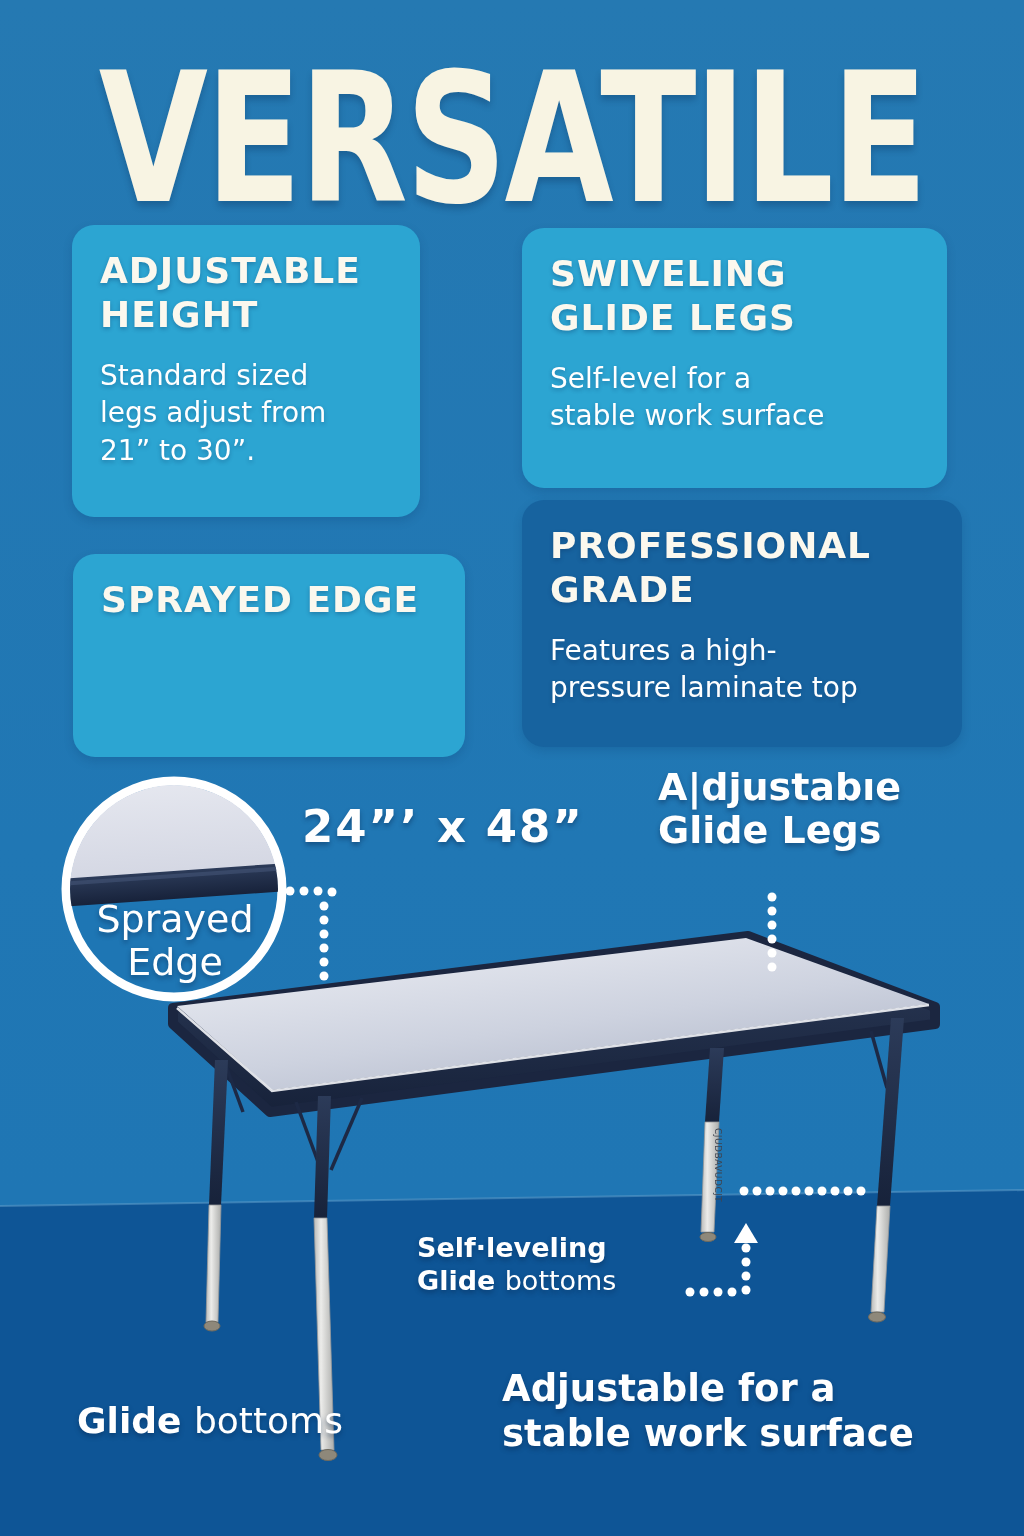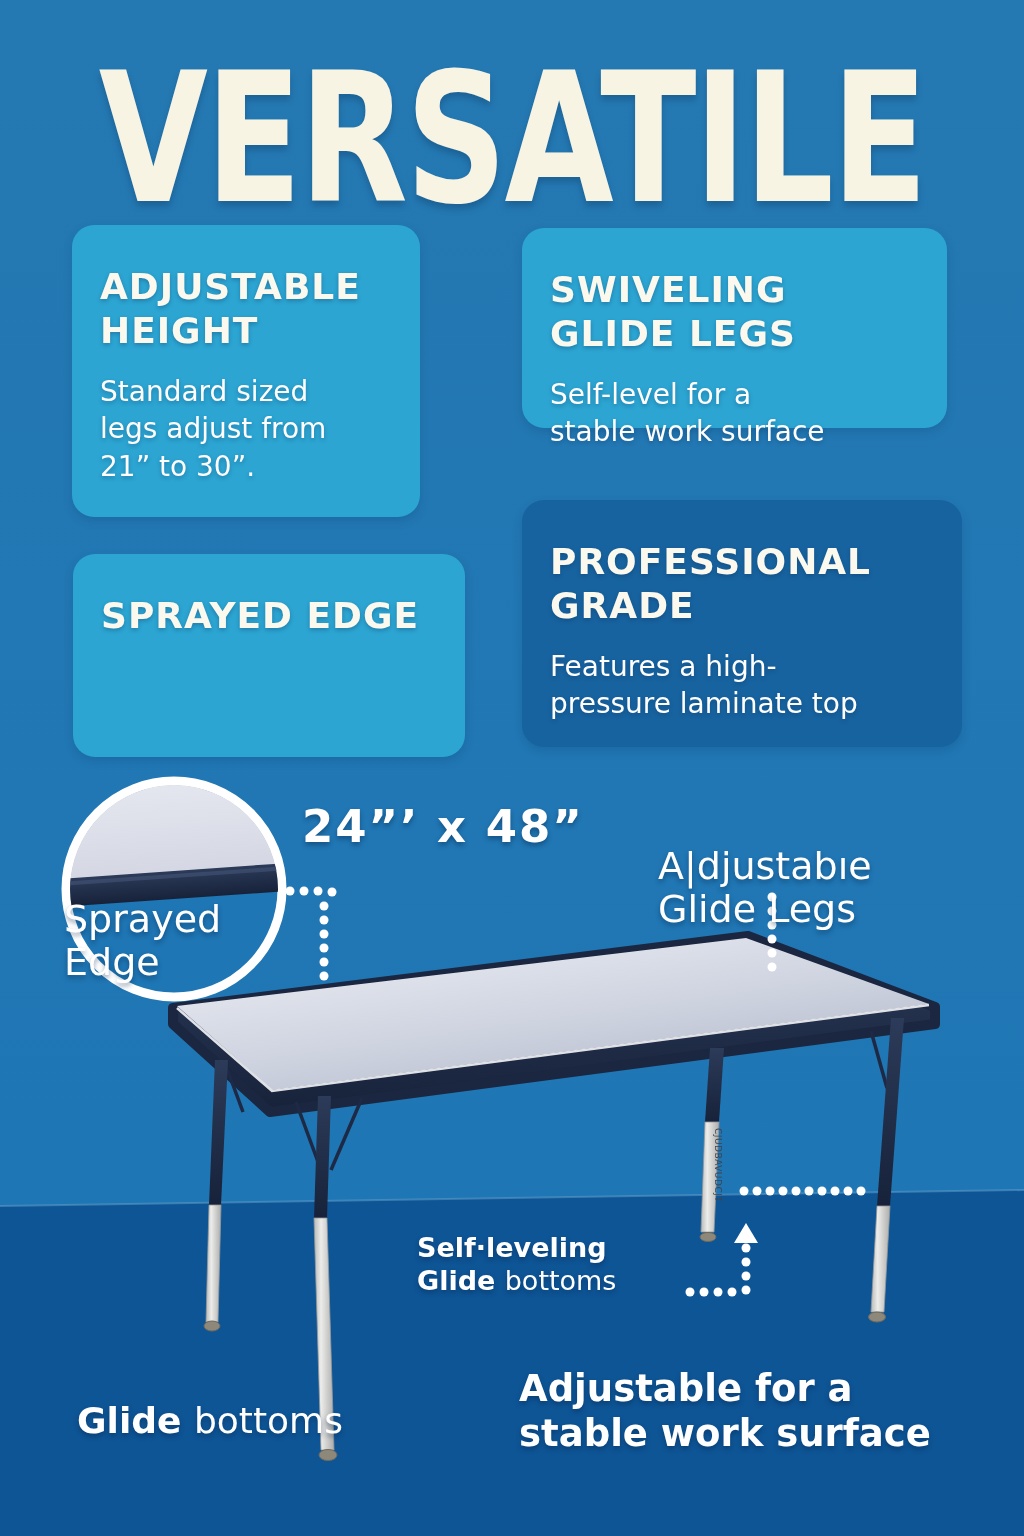--- a/index.html
+++ b/index.html
@@ -13,63 +13,63 @@
 
   .title {
     position:absolute; top:34px; left:0; right:0; text-align:center;
     font-size:168px; font-weight:bold; color:var(--title,#F8F4E3);
     letter-spacing:-3px; white-space:nowrap;
     transform:scaleX(.84) scaleY(1.07); transform-origin:center top;
     text-shadow:0 5px 7px rgba(8,40,80,.28);
   }
 
   .card {
-    position:absolute; border-radius:22px; padding:40px 28px;
+    position:absolute; border-radius:22px; padding:24px 28px;
     box-shadow:0 4px 10px rgba(8,50,95,.18);
   }
   .card.light { background:var(--card-light,#2CA5D2); }
   .card.dark  { background:var(--card-dark,#17639F); }
   .card h2 {
     font-size:36px; font-weight:bold; letter-spacing:1px; line-height:1.22;
     color:var(--heading-text,#FBF8EE); white-space:pre; margin-bottom:20px;
     text-shadow:0 2px 4px rgba(8,45,90,.32);
   }
   .card p {
     font-size:28px; line-height:1.34; color:#fff; white-space:pre;
     text-shadow:0 2px 4px rgba(8,45,90,.32);
   }
 
   .scene { position:absolute; left:0; top:0; width:1024px; height:1536px; }
 
   .lbl { position:absolute; color:#fff; text-shadow:0 3px 5px rgba(6,38,78,.45); }
   .lbl-dim { left:302px; top:800px; font-size:45px; font-weight:bold; letter-spacing:2px; white-space:nowrap; }
-  .lbl-glide { left:658px; top:845px; font-size:38px; font-weight:normal; line-height:1.14; white-space:pre-line; }
-  .lbl-circle { left:64px; top:898px; width:222px; text-align:left; font-size:38px; line-height:1.14; white-space:pre-line; }
+  .lbl-glide { left:658px; top:766px; font-size:38px; font-weight:bold; line-height:1.14; white-space:pre-line; }
+  .lbl-circle { left:64px; top:898px; width:222px; text-align:center; font-size:38px; line-height:1.14; white-space:pre-line; }
   .lbl-mid { left:417px; top:1232px; font-size:27px; line-height:1.22; white-space:nowrap; }
   .lbl-botleft { left:77px; top:1354px; font-size:36px; line-height:1.24; white-space:nowrap; }
-  .lbl-botright { left:502px; top:1366px; font-size:37px; font-weight:bold; line-height:1.22; white-space:pre-line;margin-left:17px; }
+  .lbl-botright { left:502px; top:1366px; font-size:37px; font-weight:bold; line-height:1.22; white-space:pre-line; }
   .lbl b { font-weight:bold; }
   .lbl .reg { font-weight:normal; }
 </style>
 </head>
 <body>
 
 <div class="poster">
 
   <h1 class="title">VERSATILE</h1>
 
   <div class="card light" style="left:72px; top:225px; width:348px; height:292px;">
     <h2>ADJUSTABLE
 HEIGHT</h2>
     <p>Standard sized
 legs adjust from
 21” to 30”.</p>
   </div>
 
-  <div class="card light" style="left:522px; top:228px; width:425px; height:200px;">
+  <div class="card light" style="left:522px; top:228px; width:425px; height:260px;">
     <h2>SWIVELING
 GLIDE LEGS</h2>
     <p>Self-level for a
 stable work surface</p>
   </div>
 
   <div class="card light" style="left:73px; top:554px; width:392px; height:203px;">
     <h2>SPRAYED EDGE</h2>
   </div>
 

